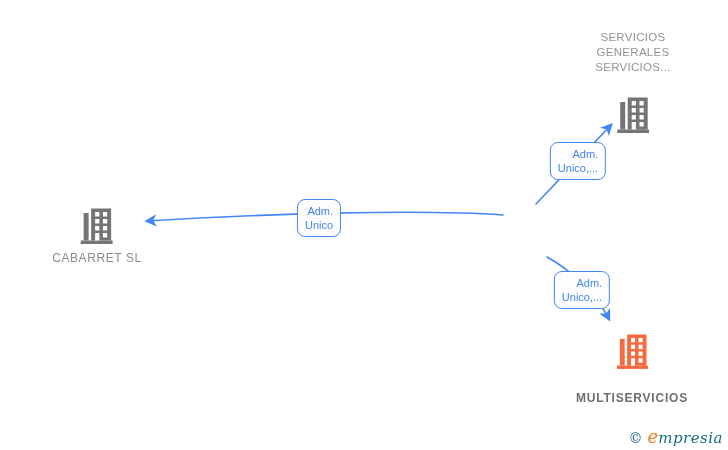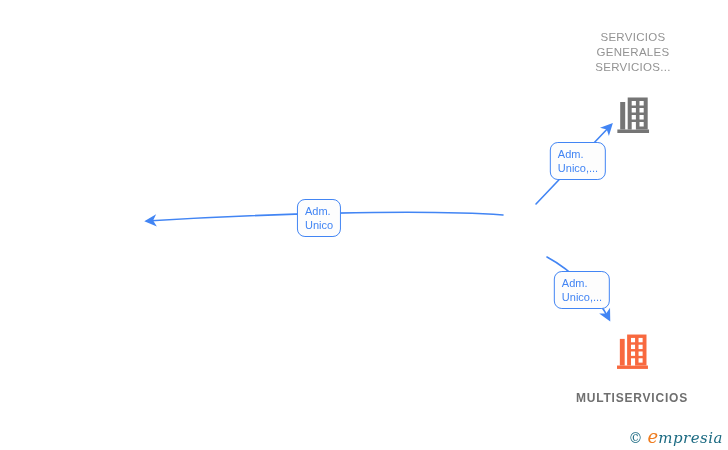--- a/index.html
+++ b/index.html
@@ -23,21 +23,21 @@
   .n-cab  .nlabel{font-size:12px;line-height:15px;color:#8c8c8c;margin-top:7px;letter-spacing:.6px;}
   .n-pont .nlabel{font-size:12.5px;line-height:15px;color:#8f8f8f;margin-top:9px;}
   .n-multi .nlabel{font-size:12px;line-height:15px;color:var(--bold-label-text);font-weight:bold;margin-top:22px;letter-spacing:.8px;}
   .icon{display:block;}
   .icon.gray{color:var(--gray-icon);}
   .icon.orange{color:var(--orange-icon);}
   .edge-label{
     position:absolute;z-index:3;transform:translate(-50%,-50%);
     border:1.5px solid var(--edge);border-radius:8px;background:#fdfdfd;
     color:var(--edge);font-size:11px;line-height:14px;padding:4px 7px;
-    text-align:left;white-space:nowrap;cursor:pointer;
+    text-align:right;white-space:nowrap;cursor:pointer;
   }
   .logo{
     position:absolute;right:5px;bottom:3px;z-index:2;cursor:pointer;
     font-family:"DejaVu Serif", serif;font-style:italic;margin-left:36px;
   }
   .logo .copy{color:var(--brand-teal);font-size:14px;margin-right:5px;font-style:normal;}
   .logo .be{color:var(--brand-orange);font-size:18px;}
   .logo .br{color:var(--brand-teal);font-size:15px;letter-spacing:.5px;}
 </style>
 </head>
@@ -86,20 +86,26 @@
     <div class="nlabel">
       <div>SERVICIOS</div>
       <div>GENERALES</div>
       <div>SERVICIOS...</div>
     </div>
     <svg class="icon gray" width="32" height="37">
         <use href="#building"></use>
       </svg>
   </div>
 
+  <div class="node n-cab" style="left:97px;top:207px">
+    <svg class="icon gray" width="33" height="37">
+        <use href="#building"></use>
+      </svg>
+    <div class="nlabel">CABARRET SL</div>
+  </div>
 
 
   <div class="node n-multi" style="left:632px;top:333px">
     <svg class="icon orange" width="31" height="36">
         <use href="#building"></use>
       </svg>
     <div class="nlabel">
       <div>MULTISERVICIOS</div>
     </div>
   </div>

